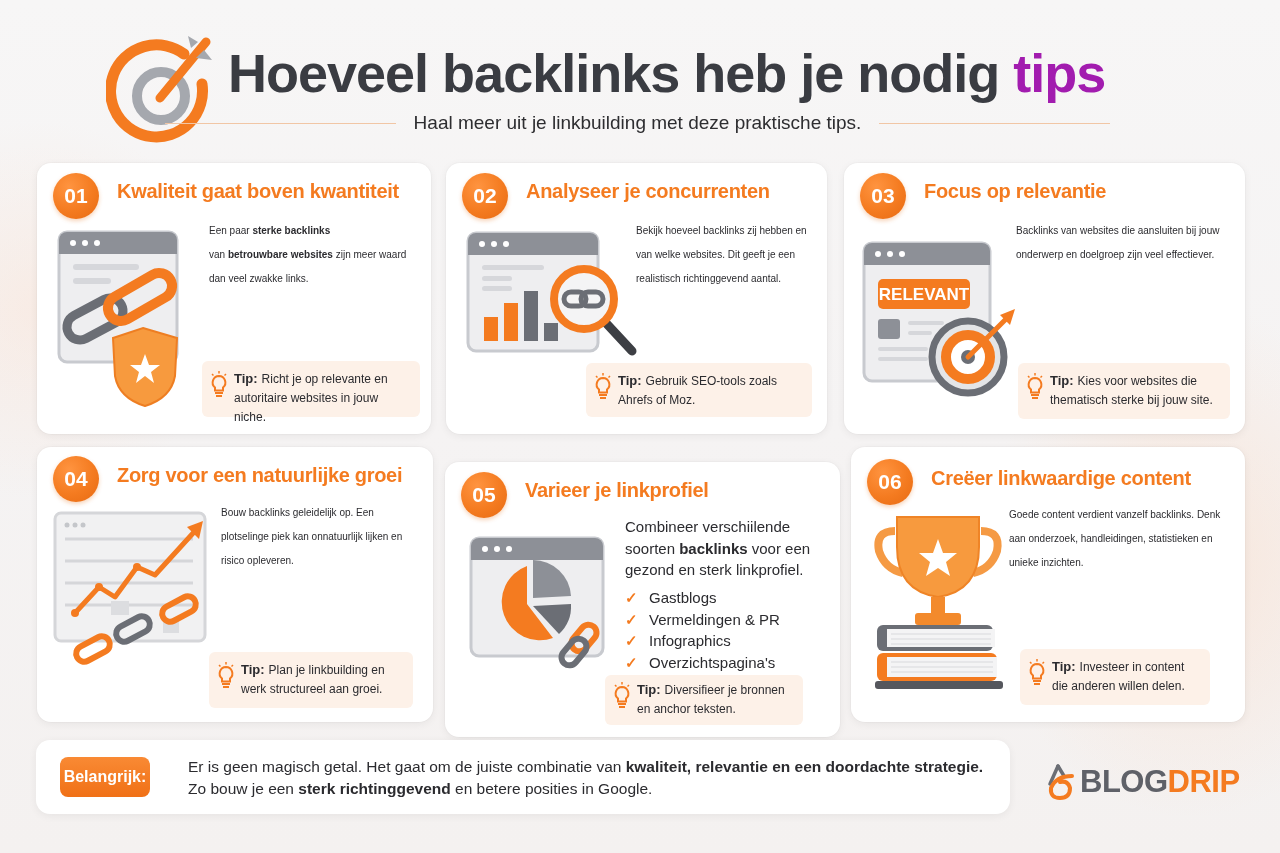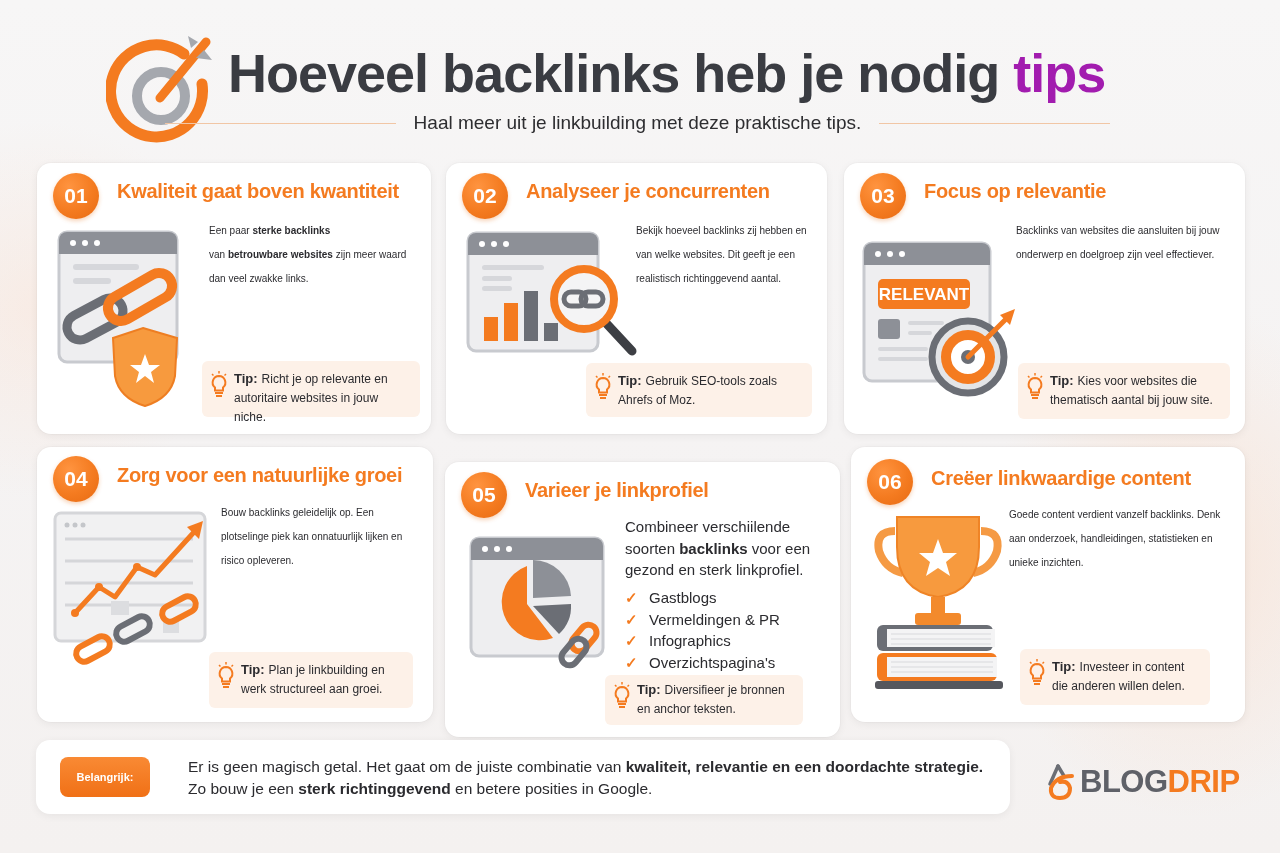--- a/index.html
+++ b/index.html
@@ -69,21 +69,21 @@
 
   
   .footer {
     position: absolute; left: 36px; top: 740px; width: 974px; height: 74px;
     background: #fff; border-radius: 14px;
     box-shadow: 0 2px 8px rgba(0,0,0,0.06);
   }
   .badge {
     position: absolute; left: 24px; top: 17px; width: 90px; height: 40px; border-radius: 8px;
     background: linear-gradient(180deg, #f98a34 0%, #f07016 100%); color: #fff;
-    font-weight: 700; font-size: 11px; display: flex; align-items: center; justify-content: center;
+    font-weight: 700; font-size: 16px; display: flex; align-items: center; justify-content: center;
   }
   .footer-text { position: absolute; left: 152px; top: 16px; font-size: 15.5px; line-height: 22px; color: #2b2b2f; white-space: nowrap; }
   .brand { position: absolute; left: 1046px; top: 762px; display: flex; align-items: center; }
   .brand-name { font-size: 31px; font-weight: 700; letter-spacing: -0.5px; font-family: "Liberation Sans Narrow", "Liberation Sans", sans-serif; }
   .brand-a { color: #5f6168; }
   .brand-b { color: #f47b20; }
 </style>
 </head>
 <body>
 
@@ -201,21 +201,21 @@
   <div class="card-body" style="left:172px; top:56px; width:220px;">Backlinks van websites die aansluiten bij jouw onderwerp en doelgroep zijn veel effectiever.</div>
   <div class="tip" style="left:174px; top:200px; width:212px; height:56px;">
     <svg class="tip-icon" viewBox="0 0 18 28">
       <path d="M9 5 a6.5 6.5 0 0 1 4 11.5 v3 h-8 v-3 A6.5 6.5 0 0 1 9 5z" fill="none" stroke="#f47b20" stroke-width="2"></path>
       <line x1="5" y1="22" x2="13" y2="22" stroke="#f47b20" stroke-width="2"></line>
         <line x1="6" y1="25" x2="12" y2="25" stroke="#f47b20" stroke-width="2"></line>
       <line x1="9" y1="0" x2="9" y2="2.5" stroke="#f47b20" stroke-width="1.5"></line>
         <line x1="2" y1="3" x2="3.5" y2="4.5" stroke="#f47b20" stroke-width="1.5"></line>
         <line x1="16" y1="3" x2="14.5" y2="4.5" stroke="#f47b20" stroke-width="1.5"></line>
     </svg>
-    <div class="tip-text"><span class="tip-label">Tip:</span><span>Kies voor websites die thematisch aantal bij jouw site.</span></div>
+    <div class="tip-text"><span class="tip-label">Tip:</span><span>Kies voor websites die thematisch sterke bij jouw site.</span></div>
   </div>
 </div>
 
 <div class="card" style="left:37px; top:447px; width:396px; height:275px;">
   <div class="num" style="top:9px;">04</div>
   <div class="card-title">Zorg voor een natuurlijke groei</div>
   <svg class="illus" style="left:14px; top:62px;" width="170" height="160" viewBox="0 0 170 160">
     <rect x="4" y="4" width="150" height="128" rx="6" fill="#f1f1f2" stroke="#d5d6d9" stroke-width="3"></rect>
     <circle cx="16" cy="16" r="2.5" fill="#c4c6ca"></circle>
       <circle cx="24" cy="16" r="2.5" fill="#c4c6ca"></circle>

